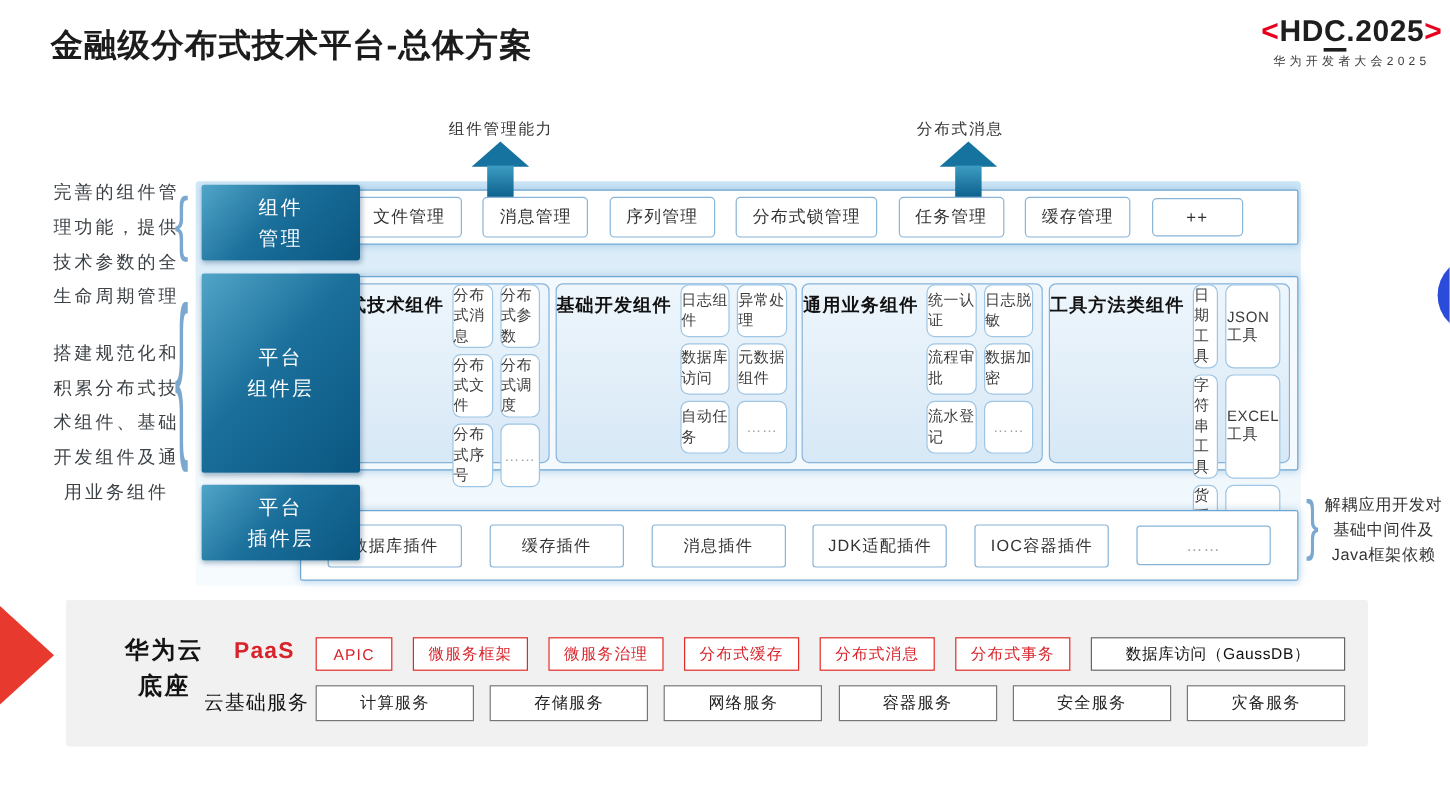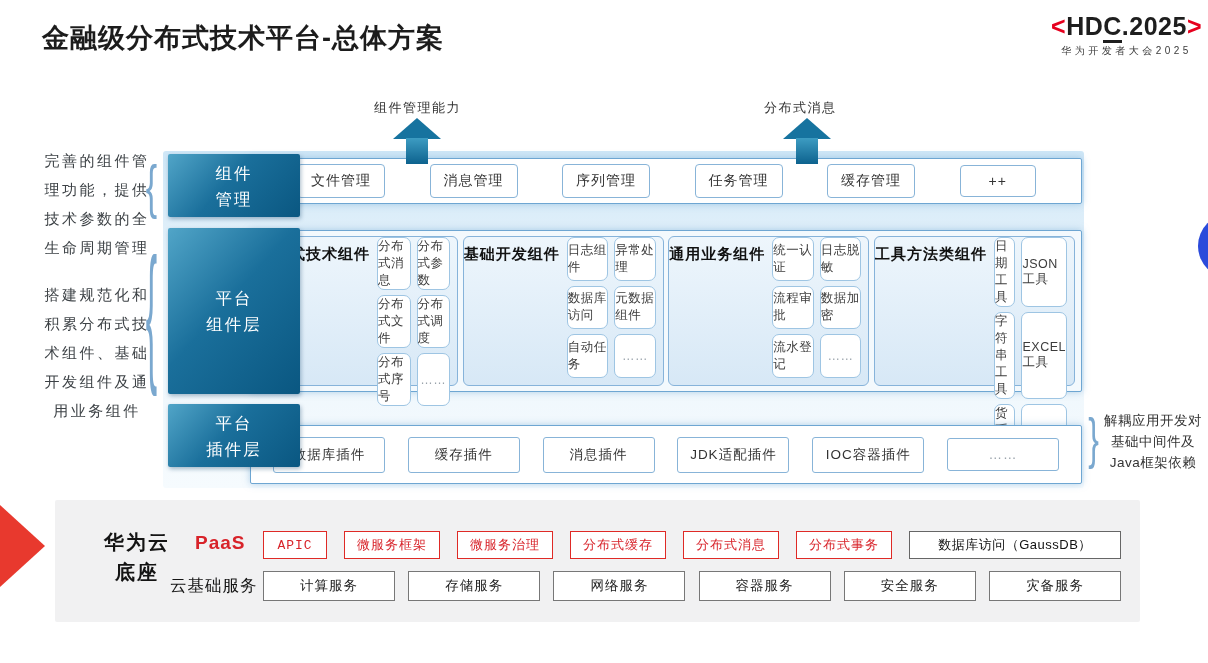--- a/index.html
+++ b/index.html
@@ -102,20 +102,21 @@
       <span style="font-size:62px; transform:scale(.55,.95);">{</span>
     </div>
   <div class="abs brace" style="left:138px; top:229px; width:26px; height:164px;">
       <span style="font-size:62px; transform:scale(.55,2.45);">{</span>
     </div>
 
   <div class="abs content-box" style="left:250px; top:158px; width:832px; height:46px; justify-content:space-between; padding:0 45px 0 46px;">
     <div class="chipA">文件管理</div>
     <div class="chipA">消息管理</div>
     <div class="chipA">序列管理</div>
+    <div class="chipA">分布式锁管理</div>
     <div class="chipA">任务管理</div>
     <div class="chipA">缓存管理</div>
     <div class="chipA" style="padding:7px 28px;">++</div>
   </div>
   <div class="abs layer-label" style="left:168px; top:154px; height:63px;">
     <span>组件</span>
     <span>管理</span>
   </div>
 
   <div class="abs content-box groups-row" style="left:250px; top:230px; width:832px; height:162px;">
@@ -195,21 +196,21 @@
   <div class="abs foundation"></div>
   <div class="abs red-wedge"></div>
 
   <div class="abs hwcloud">
     <div>华为云</div>
     <div>底座</div>
   </div>
 
   <div class="abs paas-label">PaaS</div>
   <div class="abs chips-row" style="left:263px; top:531px; width:858px; height:28px;">
-    <div class="chipR" style="width:64px;font-family:Liberation Mono, monospace;">APIC</div>
+    <div class="chipR" style="width:64px;">APIC</div>
     <div class="chipR" style="width:96px;">微服务框架</div>
     <div class="chipR" style="width:96px;">微服务治理</div>
     <div class="chipR" style="width:96px;">分布式缓存</div>
     <div class="chipR" style="width:96px;">分布式消息</div>
     <div class="chipR" style="width:96px;">分布式事务</div>
     <div class="chipN" style="width:212px;">数据库访问（GaussDB）</div>
   </div>
 
   <div class="abs cloud-label">云基础服务</div>
   <div class="abs chips-row" style="left:263px; top:571px; width:858px; height:30px;">

